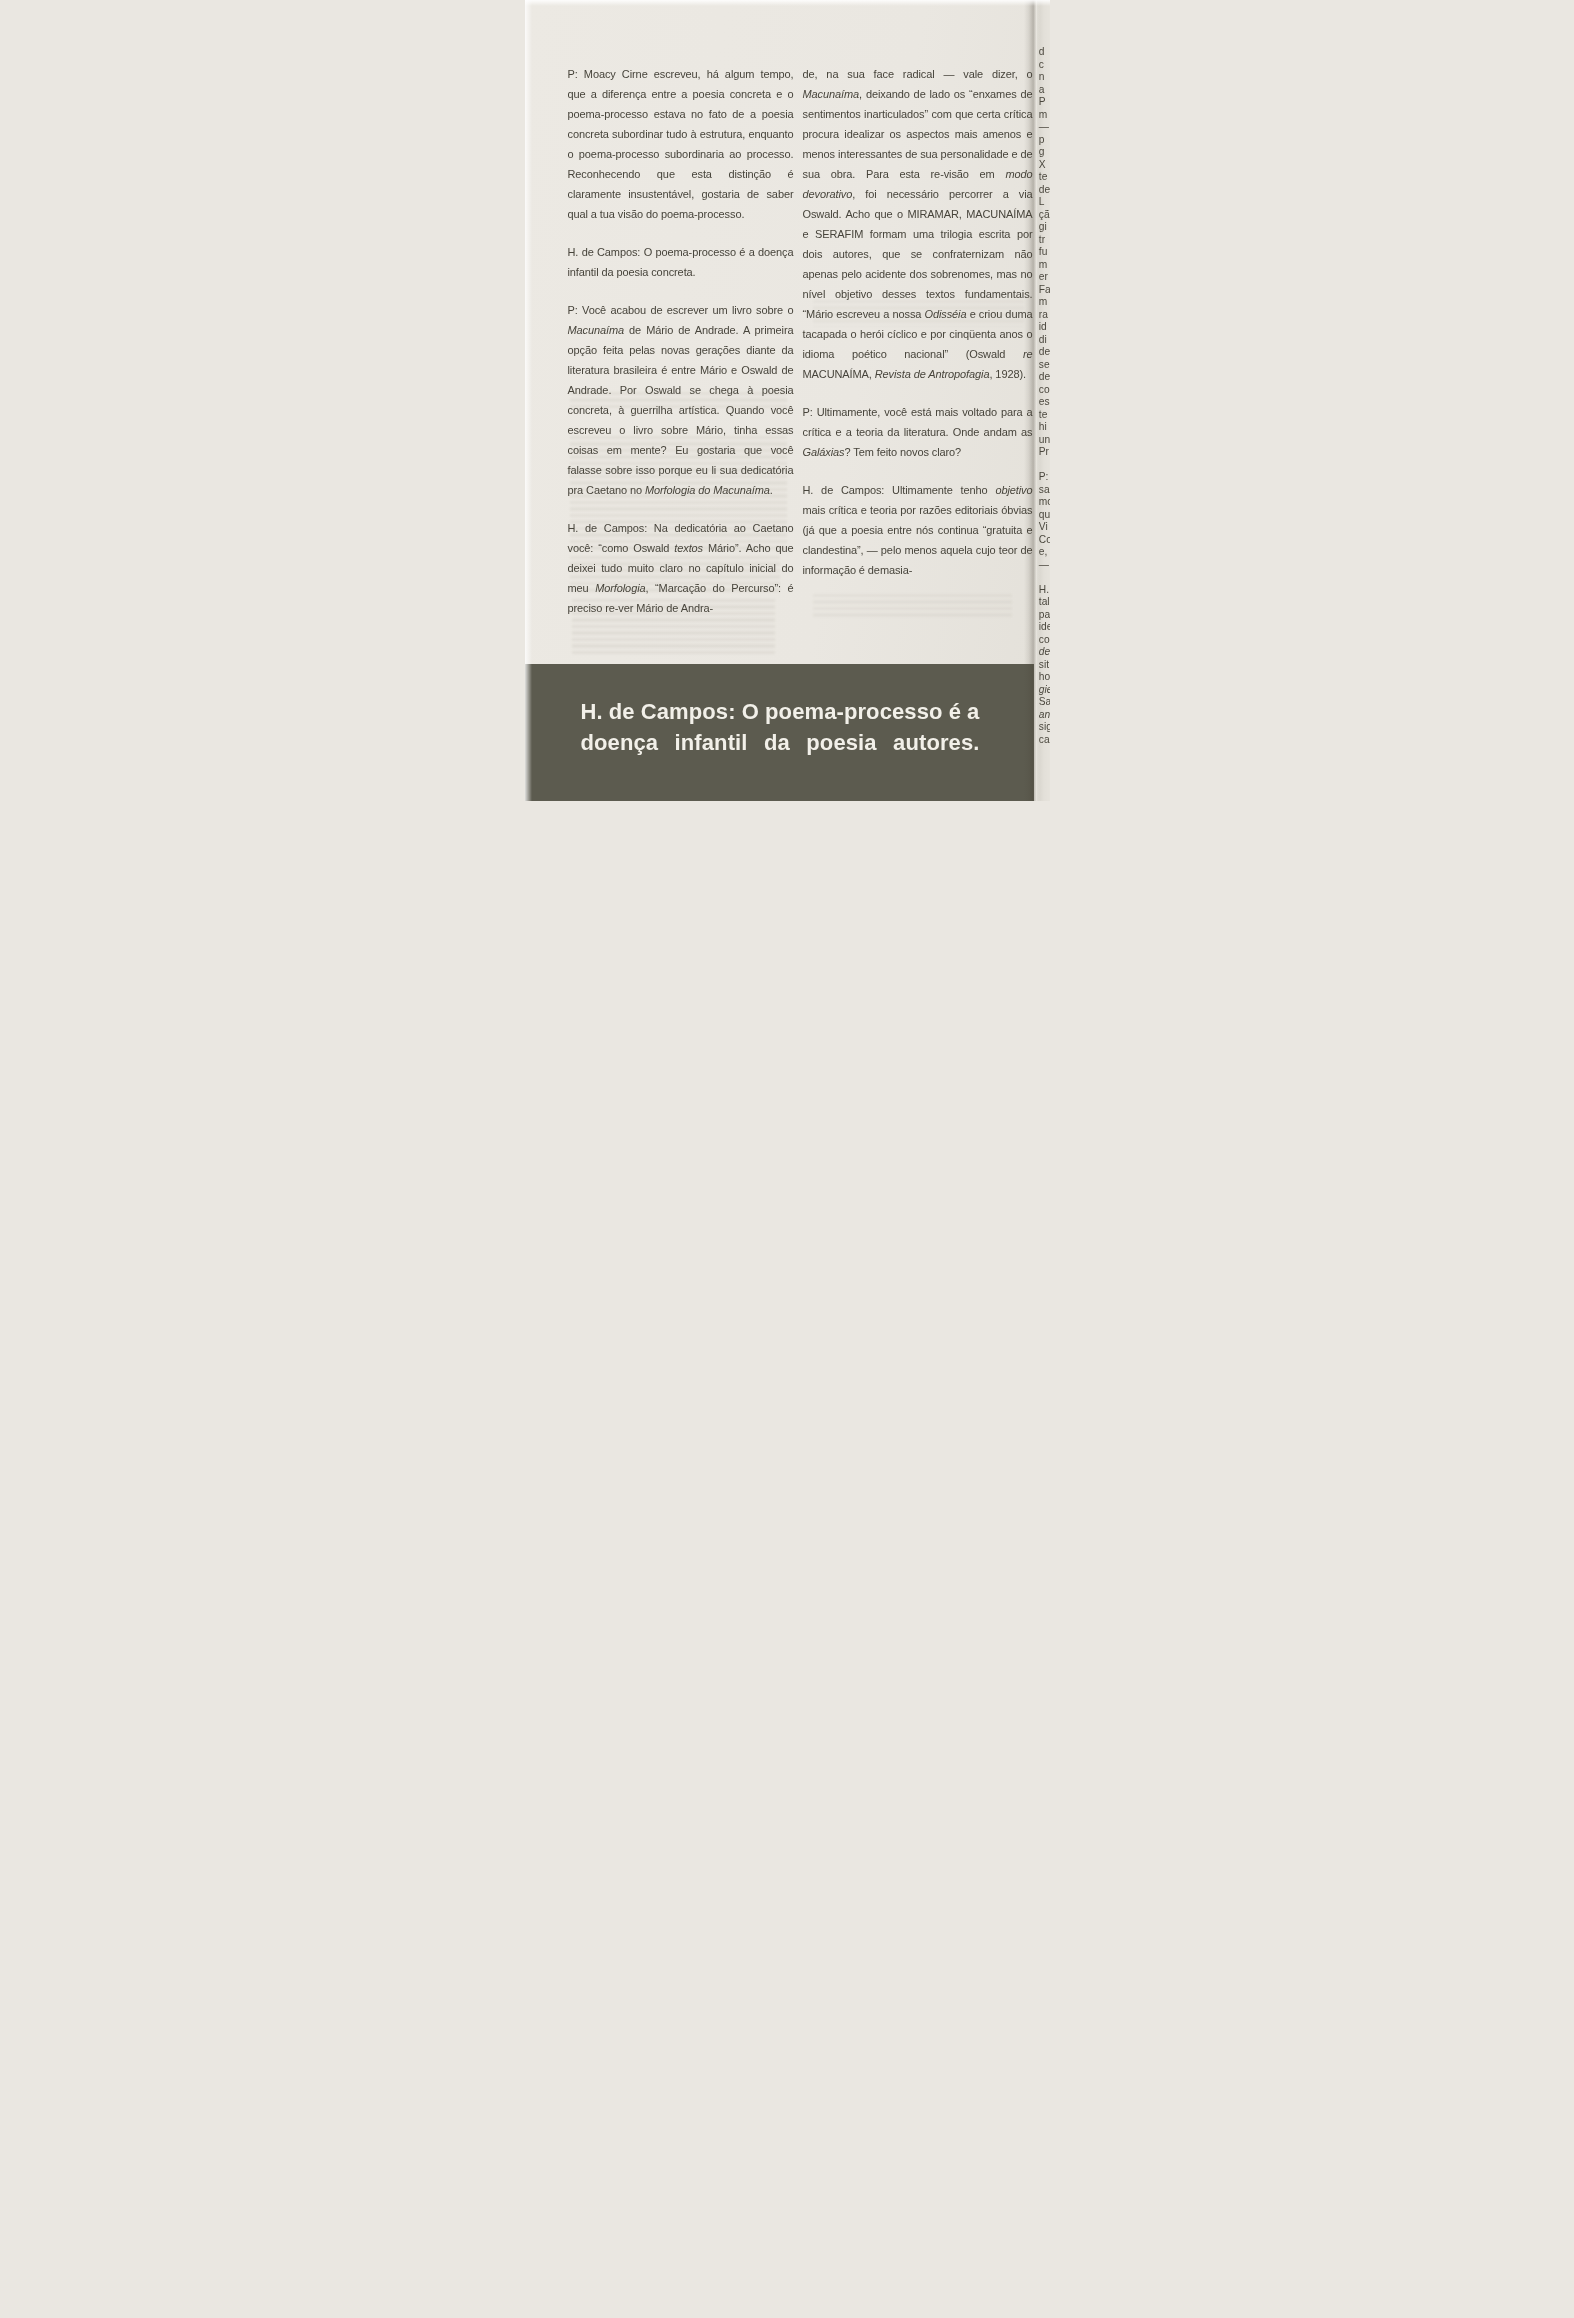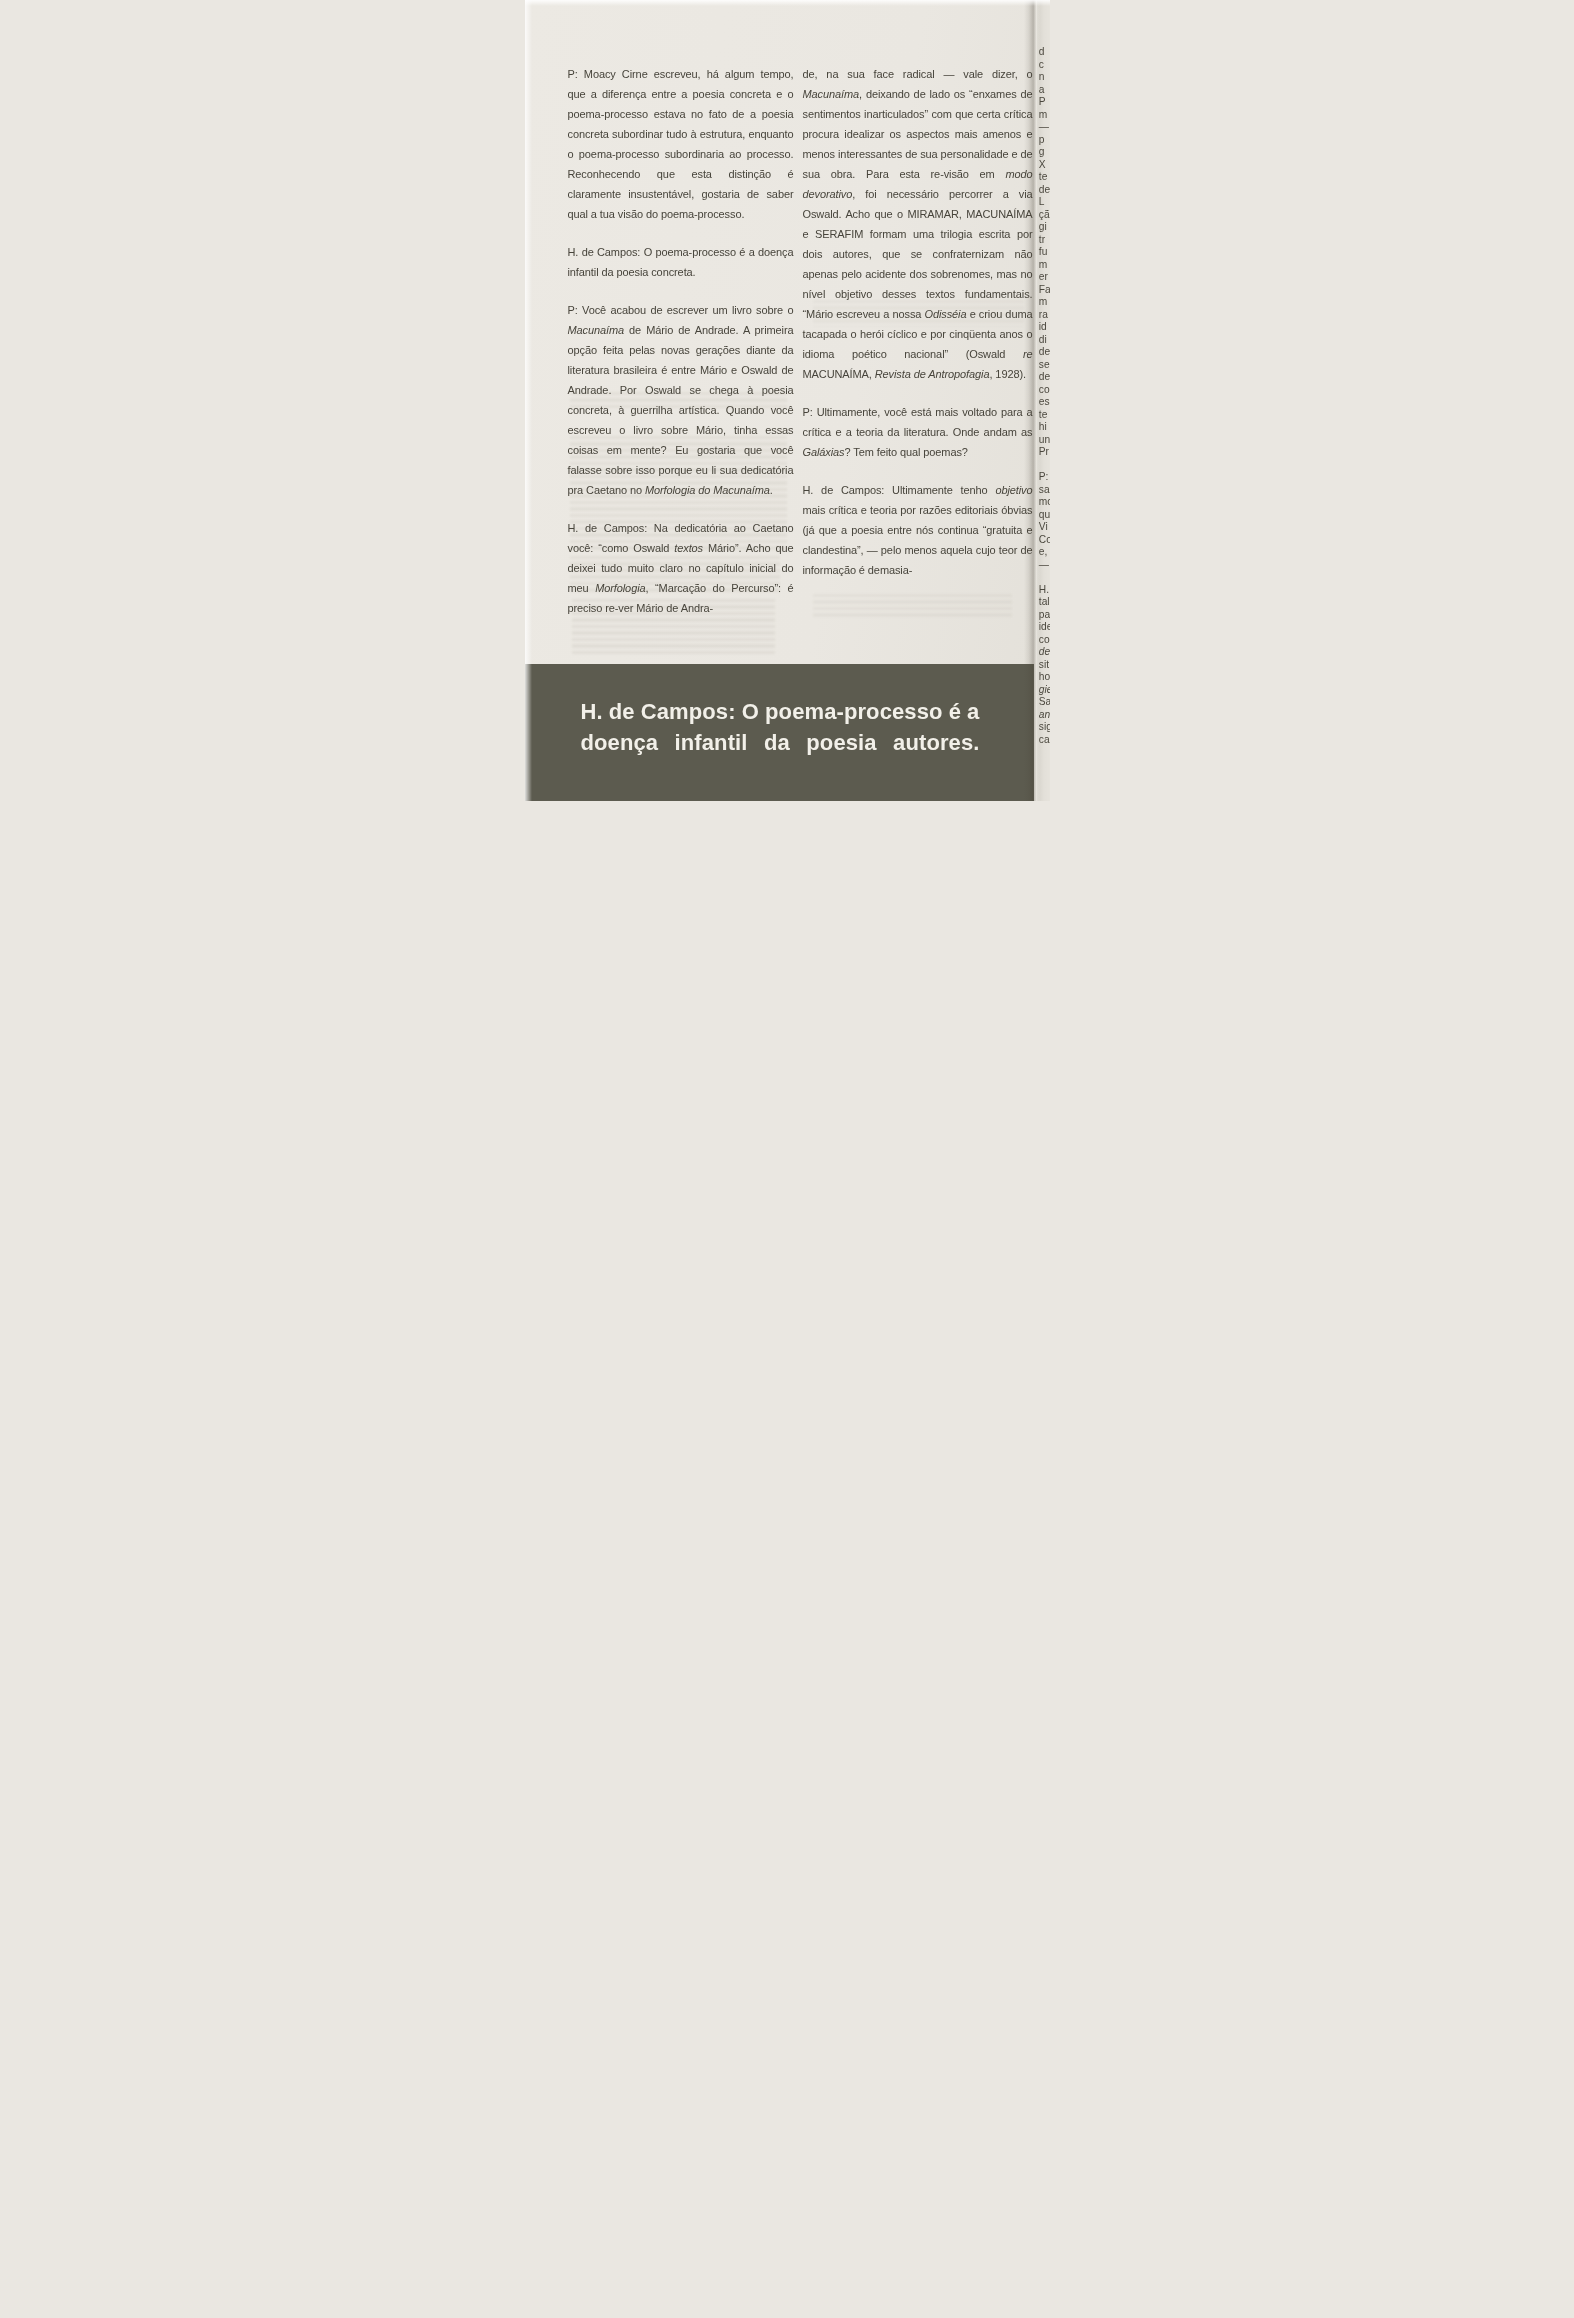--- a/index.html
+++ b/index.html
@@ -65,21 +65,21 @@
   <div class="ghost g6"></div>
 
   <div class="col col-left" id="col-left">
       <p><span>P: Moacy Cirne escreveu, há algum tempo, que a diferença entre a poesia concreta e o poema-processo estava no fato de a poesia concreta subordinar tudo à estrutura, enquanto o poema-processo subordinaria ao processo. Reconhecendo que esta distinção é claramente insustentável, gostaria de saber qual a tua visão do poema-processo.</span></p>
       <p><span>H. de Campos: O poema-processo é a doença infantil da poesia concreta.</span></p>
       <p><span>P: Você acabou de escrever um livro sobre o </span><i>Macunaíma</i><span> de Mário de Andrade. A primeira opção feita pelas novas gerações diante da literatura brasileira é entre Mário e Oswald de Andrade. Por Oswald se chega à poesia concreta, à guerrilha artística. Quando você escreveu o livro sobre Mário, tinha essas coisas em mente? Eu gostaria que você falasse sobre isso porque eu li sua dedicatória pra Caetano no </span><i>Morfologia do Macunaíma</i><span>.</span></p>
       <p><span>H. de Campos: Na dedicatória ao Caetano você: “como Oswald </span><i>textos</i><span> Mário”. Acho que deixei tudo muito claro no capítulo inicial do meu </span><i>Morfologia</i><span>, “Marcação do Percurso”: é preciso re-ver Mário de Andra-</span></p>
     </div>
   <div class="col col-mid" id="col-mid">
       <p><span>de, na sua face radical — vale dizer, o </span><i>Macunaíma</i><span>, deixando de lado os “enxames de sentimentos inarticulados” com que certa crítica procura idealizar os aspectos mais amenos e menos interessantes de sua personalidade e de sua obra. Para esta re-visão em </span><i>modo devorativo</i><span>, foi necessário percorrer a via Oswald. Acho que o MIRAMAR, MACUNAÍMA e SERAFIM formam uma trilogia escrita por dois autores, que se confraternizam não apenas pelo acidente dos sobrenomes, mas no nível objetivo desses textos fundamentais. “Mário escreveu a nossa </span><i>Odisséia</i><span> e criou duma tacapada o herói cíclico e por cinqüenta anos o idioma poético nacional” (Oswald </span><i>re</i><span> MACUNAÍMA, </span><i>Revista de Antropofagia</i><span>, 1928).</span></p>
-      <p><span>P: Ultimamente, você está mais voltado para a crítica e a teoria da literatura. Onde andam as </span><i>Galáxias</i><span>? Tem feito qual poemas?</span></p>
+      <p><span>P: Ultimamente, você está mais voltado para a crítica e a teoria da literatura. Onde andam as </span><i>Galáxias</i><span>? Tem feito novos claro?</span></p>
       <p><span>H. de Campos: Ultimamente tenho </span><i>objetivo</i><span> mais crítica e teoria por razões editoriais óbvias (já que a poesia entre nós continua “gratuita e clandestina”, — pelo menos aquela cujo teor de informação é demasia-</span></p>
     </div>
 
   <div class="banner">
     <div class="banner-text">
       <div class="banner-line" id="banner-line1">
           <span>H.</span>
           <span>de</span>
           <span>Campos:</span>
           <span>O</span>

